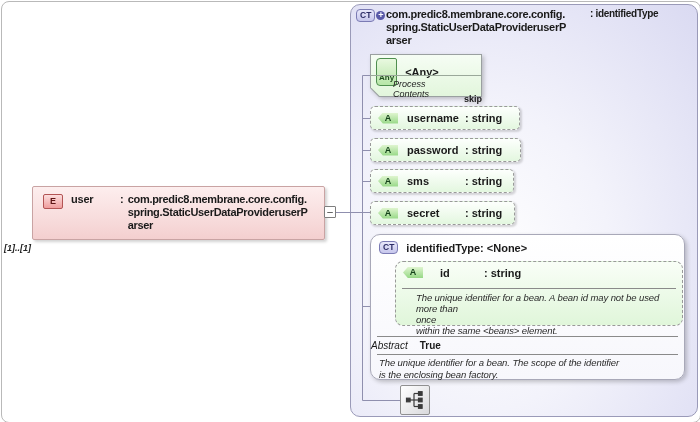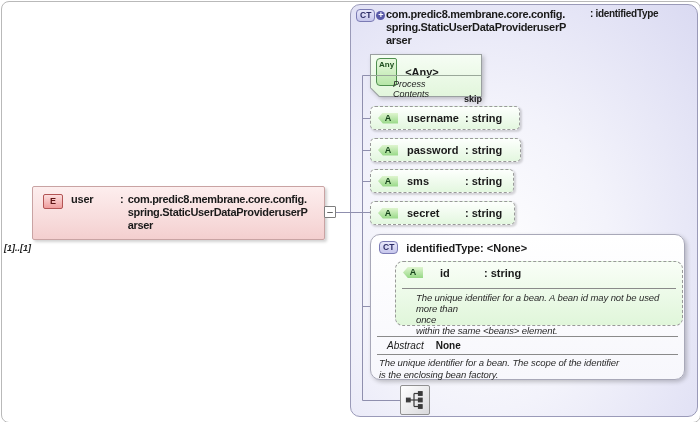--- a/index.html
+++ b/index.html
@@ -66,21 +66,21 @@
   
   .any-wrap{position:absolute;left:368px;top:52px;width:112px;height:43px;z-index:2;
     filter:drop-shadow(2px 2px 2px rgba(0,0,0,0.22));}
   .any-outer{width:100%;height:100%;background:#9aa0a0;
     clip-path:polygon(0 0,100% 0,100% 100%,9px 100%,0 calc(100% - 9px));}
   .any-inner{position:absolute;left:1px;top:1px;right:1px;bottom:1px;
     background:linear-gradient(180deg,#f6fdf4 0%,#e2f6dc 100%);
     clip-path:polygon(0 0,100% 0,100% 100%,8.5px 100%,0 calc(100% - 8.5px));}
   .any-header{position:absolute;left:6px;top:4px;display:flex;align-items:center;}
   .any-badge{
-    display:inline-block;box-sizing:border-box;height:28px;padding:0 2px;margin-right:8px;
+    display:inline-block;box-sizing:border-box;height:28px;padding:13px 2px;margin-right:8px;
     background:linear-gradient(180deg,#e9f9e0,#b7e6a8);
     border:1px solid #4f8f4f;border-radius:4px 2px 2px 4px;
     font-size:8px;font-weight:bold;color:#1d4d1d;line-height:11px;
   }
   .any-label{font-size:11px;font-weight:bold;text-align:right;}
   .any-divider{position:absolute;left:0;right:0;top:21px;border-top:1px solid #9aa89a;}
   .any-footer{position:absolute;left:23px;top:25px;display:flex;align-items:flex-start;gap:7px;}
   .pc-label{font-size:9px;font-style:italic;color:#222;}
   .pc-value{font-size:9px;font-weight:bold;margin-left:13px;margin-top:15px;}
   
@@ -115,21 +115,21 @@
     position:absolute;left:24px;top:26px;width:288px;height:65px;box-sizing:border-box;
     border:1px dashed #999;border-radius:8px;
     background:linear-gradient(180deg,#f9fef7 0%,#e0f6da 100%);
   }
   .id-header{position:absolute;left:6px;top:4px;display:flex;align-items:center;}
   .id-name{font-size:11px;font-weight:bold;min-width:44px;margin-left:8px;}
   .id-divider{position:absolute;left:6px;right:6px;top:26px;border-top:1px solid #8a8a8a;}
   .doc{font-size:9.5px;font-style:italic;color:#2a2a2a;white-space:pre-line;line-height:11px;letter-spacing:-0.1px;}
   .id-doc{position:absolute;left:6px;top:30px;right:4px;margin-left:14px;}
   .ident-div1{position:absolute;left:6px;right:6px;top:101px;border-top:1px solid #8a8a8a;}
-  .abstract-row{position:absolute;left:16px;top:105px;display:flex;align-items:center;}
+  .abstract-row{position:absolute;left:0;top:105px;display:flex;align-items:center;}
   .abstract-label{font-size:10px;font-style:italic;}
   .abstract-value{font-size:10px;font-weight:bold;margin-left:12px;}
   .ident-div2{position:absolute;left:6px;right:6px;top:119px;border-top:1px solid #8a8a8a;}
   .ident-doc{position:absolute;left:8px;top:122px;line-height:12px;}
   
   .model-btn{
     position:absolute;left:398px;top:383px;width:30px;height:30px;box-sizing:border-box;
     background:linear-gradient(135deg,#ffffff,#d9d9dc);
     border:1px solid #909090;border-radius:2px;z-index:2;cursor:pointer;
     display:flex;align-items:center;justify-content:center;
@@ -223,21 +223,21 @@
       </div>
       <div class="id-divider"></div>
       <div class="doc id-doc">The unique identifier for a bean. A bean id may not be used more than
 once
 within the same &lt;beans&gt; element.</div>
     </div>
 
     <div class="ident-div1"></div>
     <div class="abstract-row">
       <span class="abstract-label">Abstract</span>
-      <span class="abstract-value">None</span>
+      <span class="abstract-value">True</span>
     </div>
     <div class="ident-div2"></div>
     <div class="doc ident-doc">The unique identifier for a bean. The scope of the identifier
 is the enclosing bean factory.</div>
   </div>
 
   <div class="occ" style="left:369px;top:385px;">[1]..[1]</div>
 
   <div class="model-btn">
     <svg width="22" height="22" viewBox="0 0 22 22">

